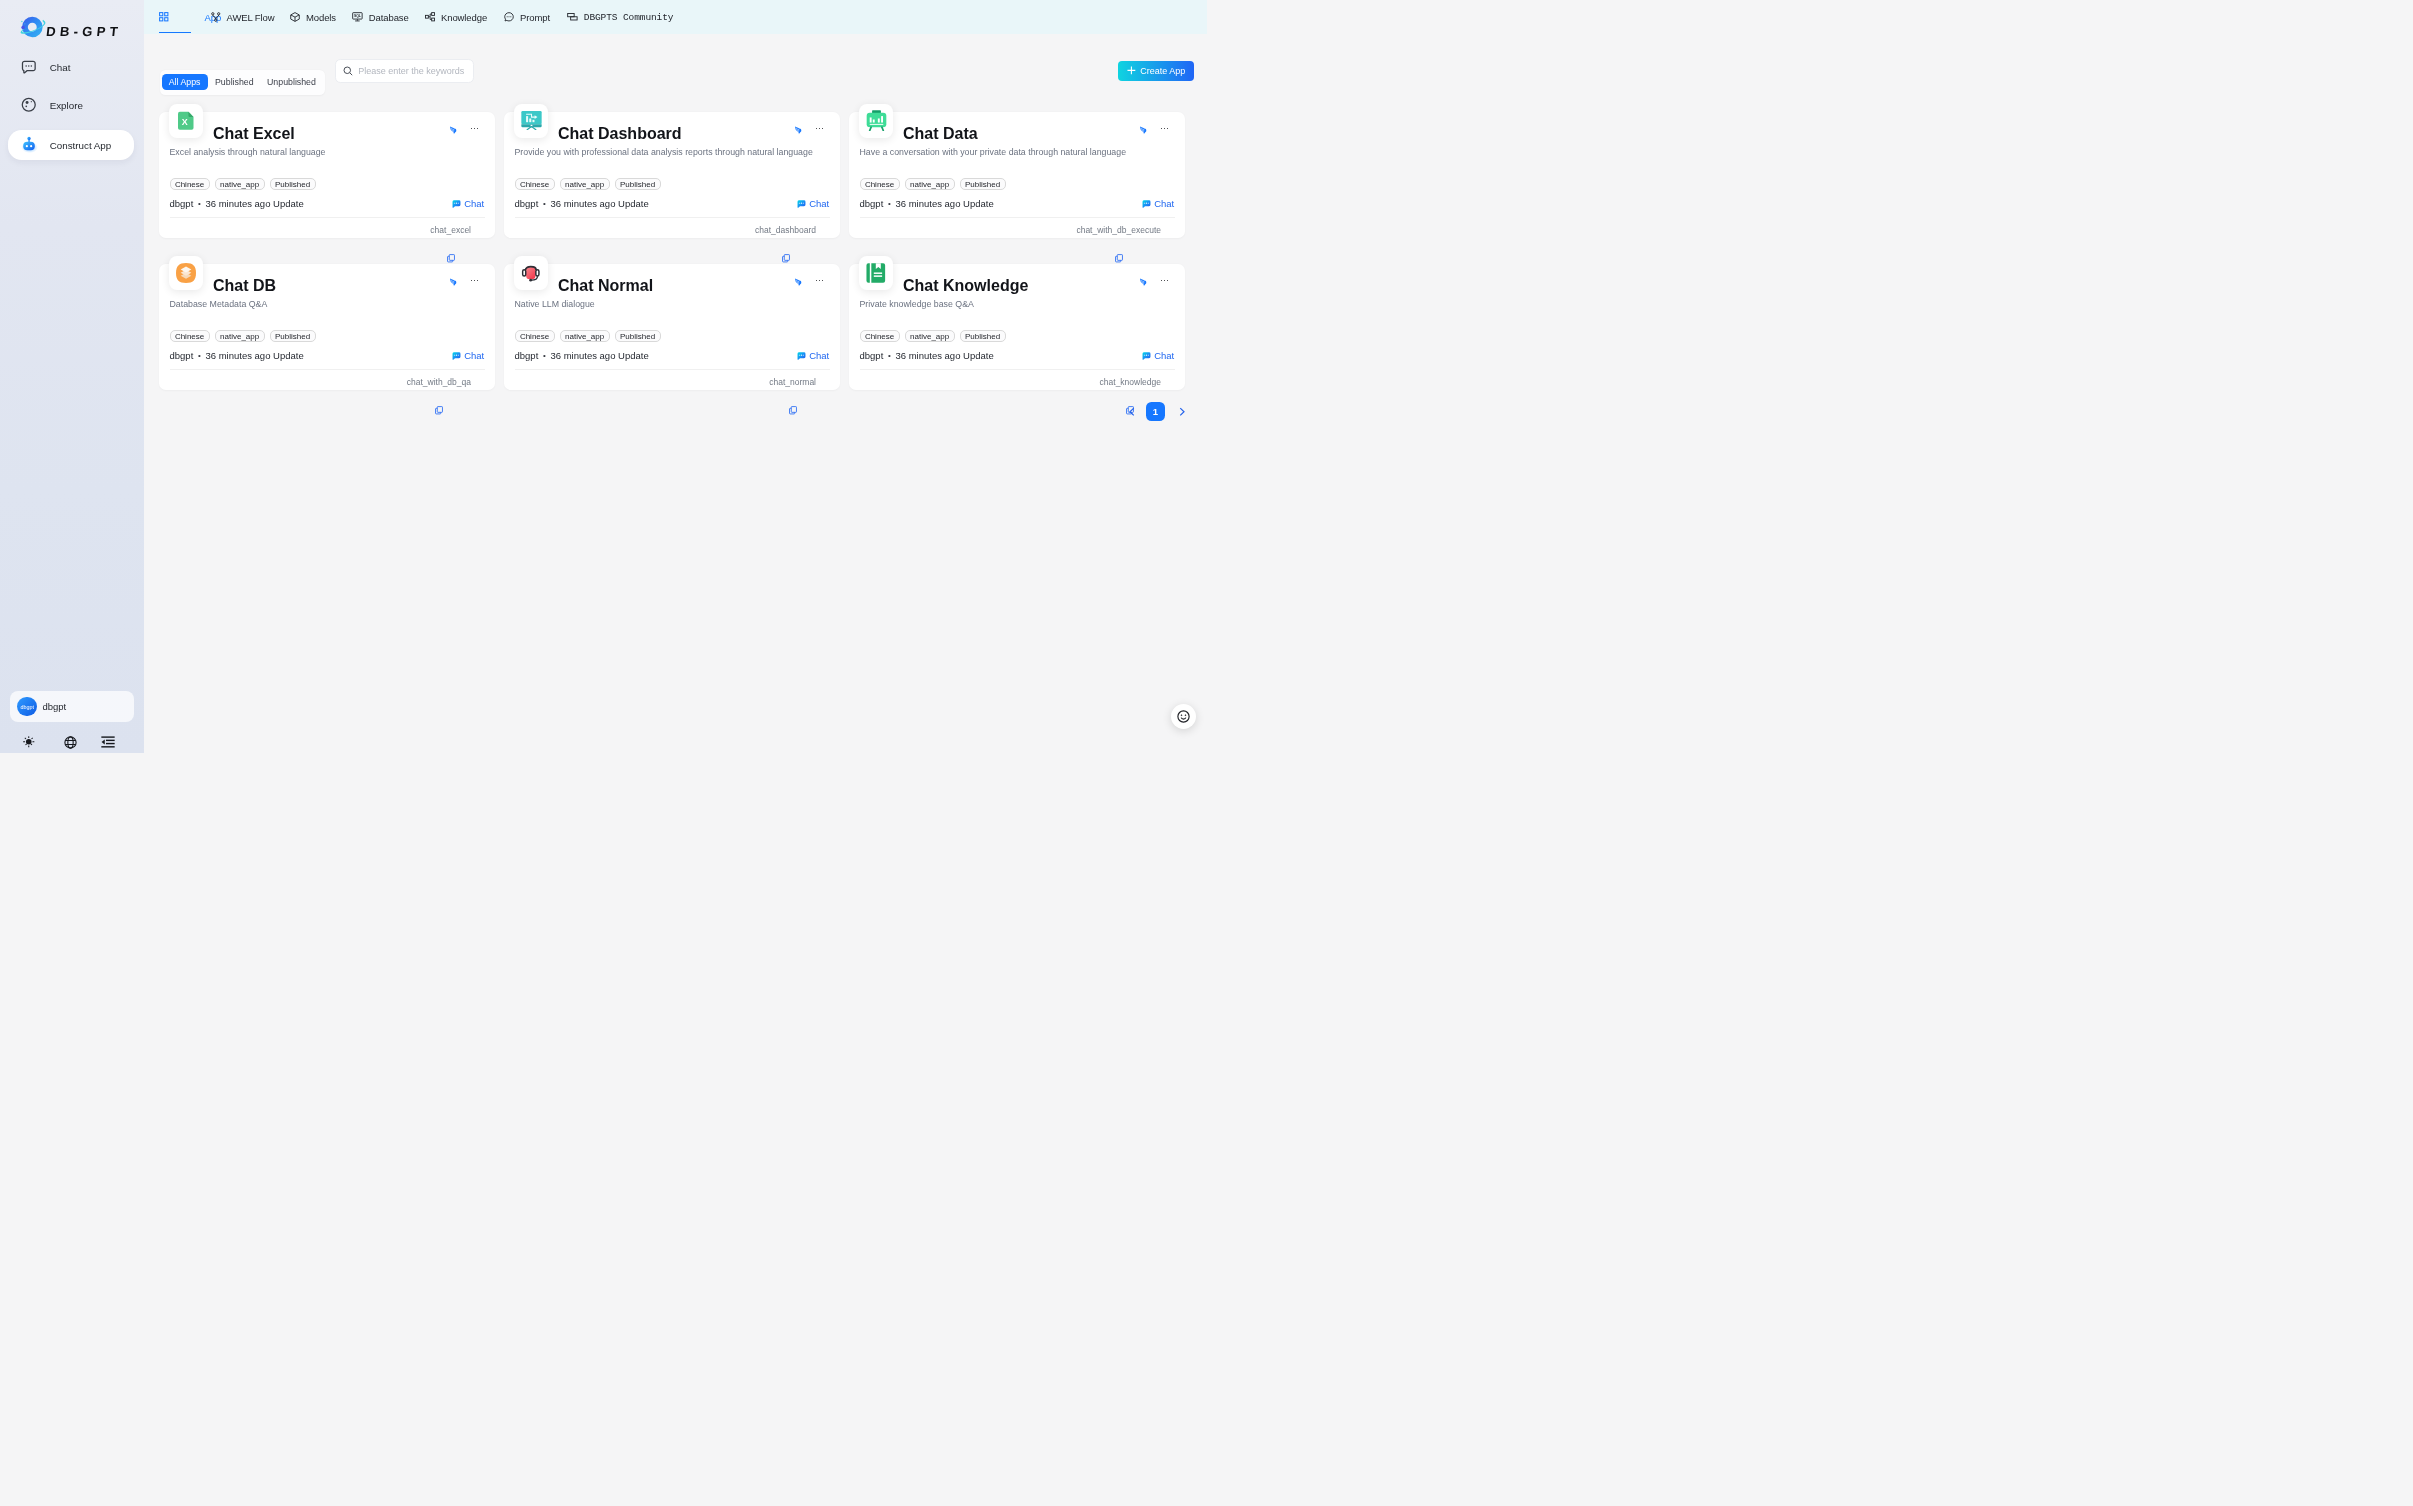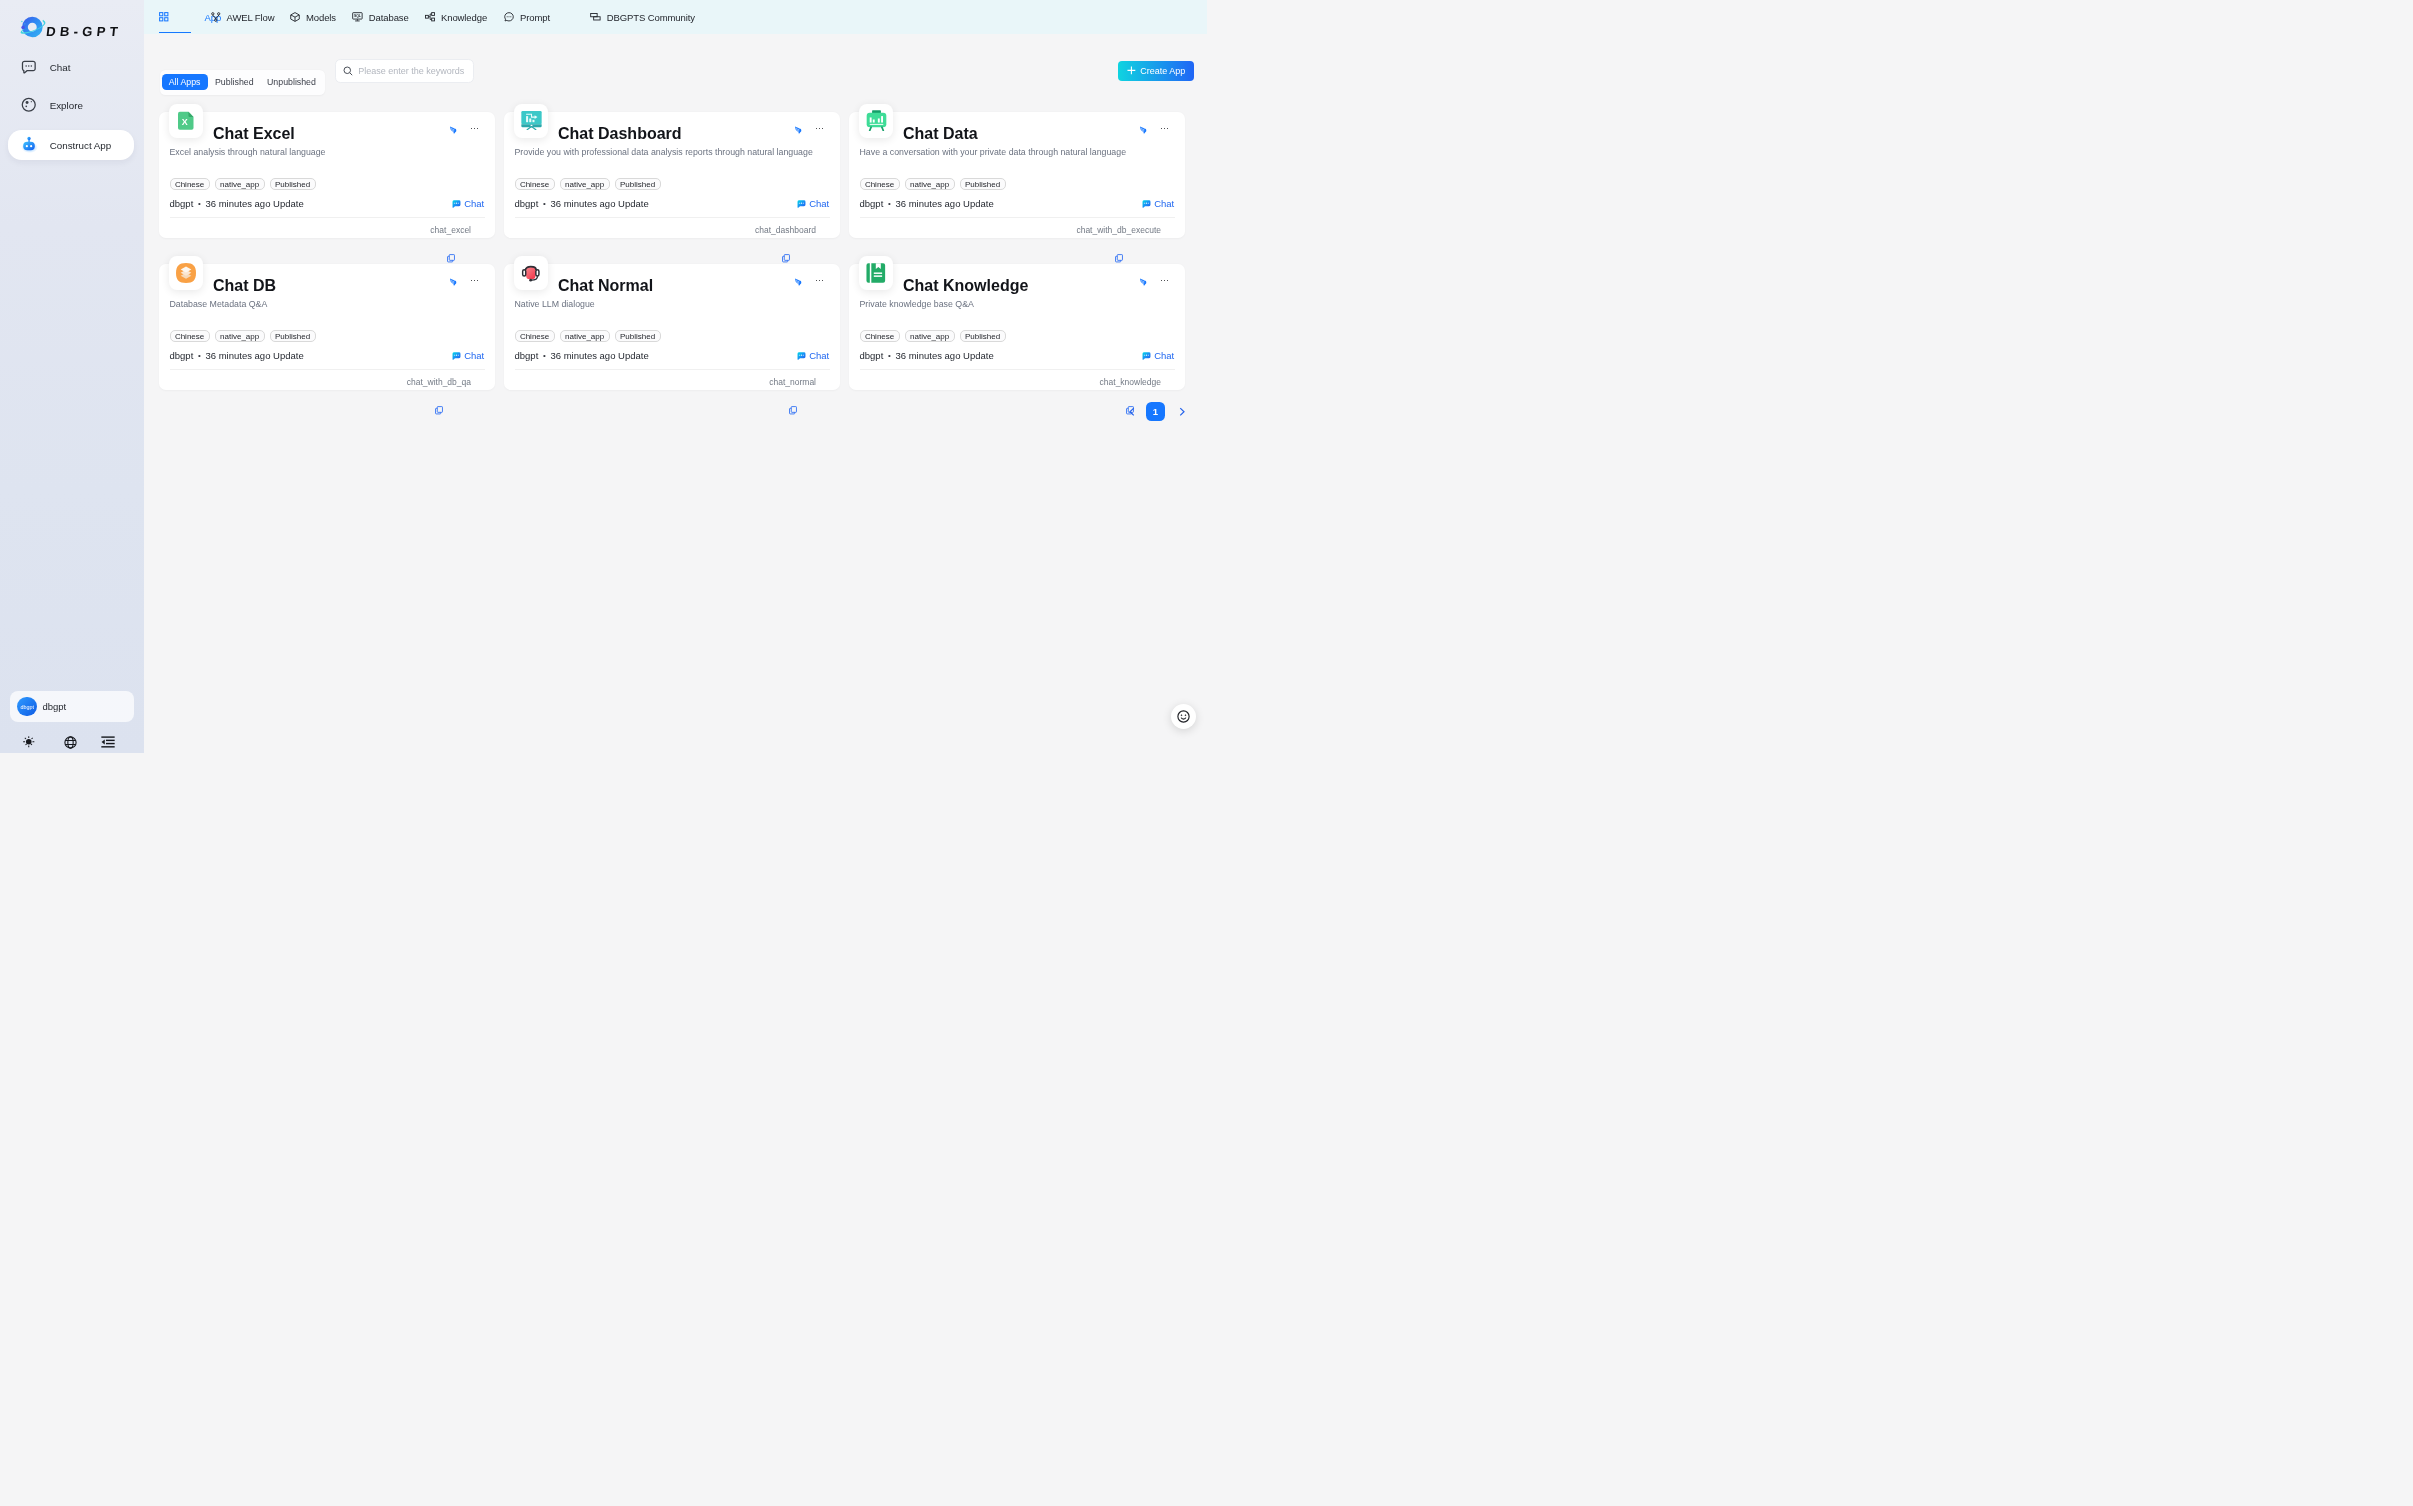--- a/index.html
+++ b/index.html
@@ -214,21 +214,21 @@
     </div>
   <div class="tab" style="left:360px;">
 <svg width="10" height="10" viewBox="0 0 15 15" fill="none" stroke="#23262d" stroke-width="1.35">
  <path d="M7.5,1 a6.4,6.2 0 0 1 0,12.4 a6.6,6.4 0 0 1 -3.2,-0.8 l-2.8,0.8 l0.8,-2.6 a6.2,6.2 0 0 1 -1.2,-3.6 a6.4,6.2 0 0 1 6.4,-6.2 Z"></path>
  <circle cx="4.7" cy="7.2" r="0.8" fill="#23262d" stroke="none"></circle>
  <circle cx="7.5" cy="7.2" r="0.8" fill="#23262d" stroke="none"></circle>
  <circle cx="10.3" cy="7.2" r="0.8" fill="#23262d" stroke="none"></circle>
 </svg>
       <span>Prompt</span>
     </div>
-  <div class="tab" style="left:446px;">
+  <div class="tab" style="left:423px;font-family:Liberation Mono, monospace;">
 <svg width="10.8" height="9.5" viewBox="0 0 16 14" fill="none" stroke="#23262d" stroke-width="1.35">
  <rect x="1" y="2.2" width="9.6" height="4.8"></rect>
  <rect x="5.4" y="7" width="9.6" height="4.8"></rect>
 </svg>
       <span>DBGPTS Community</span>
     </div>
 </div>
 <div id="seg">
   <div id="segbtn">All Apps</div>
   <span class="segtx" style="left:55px;">Published</span>

